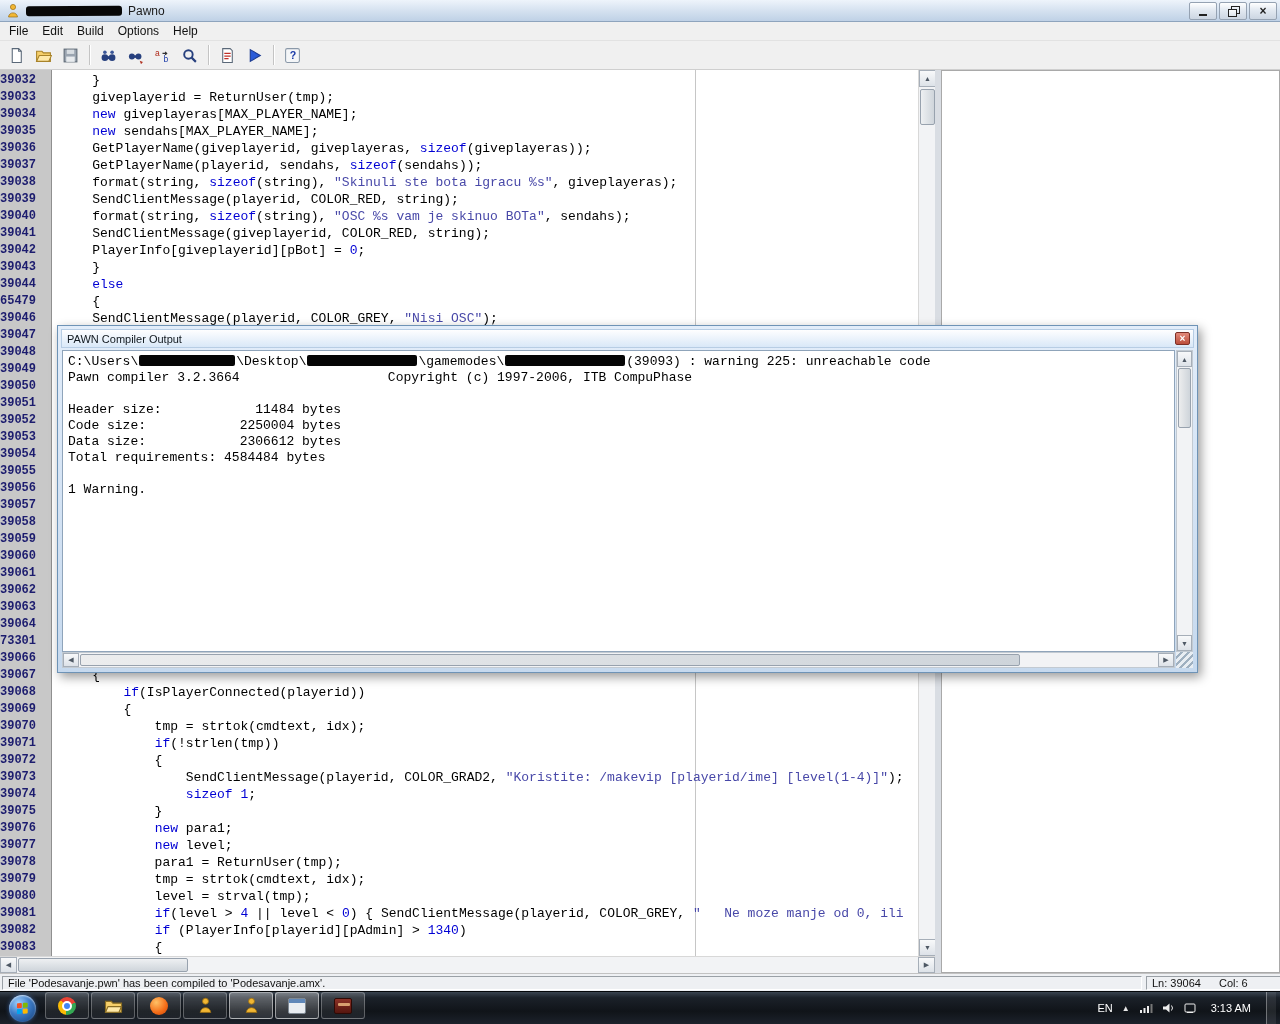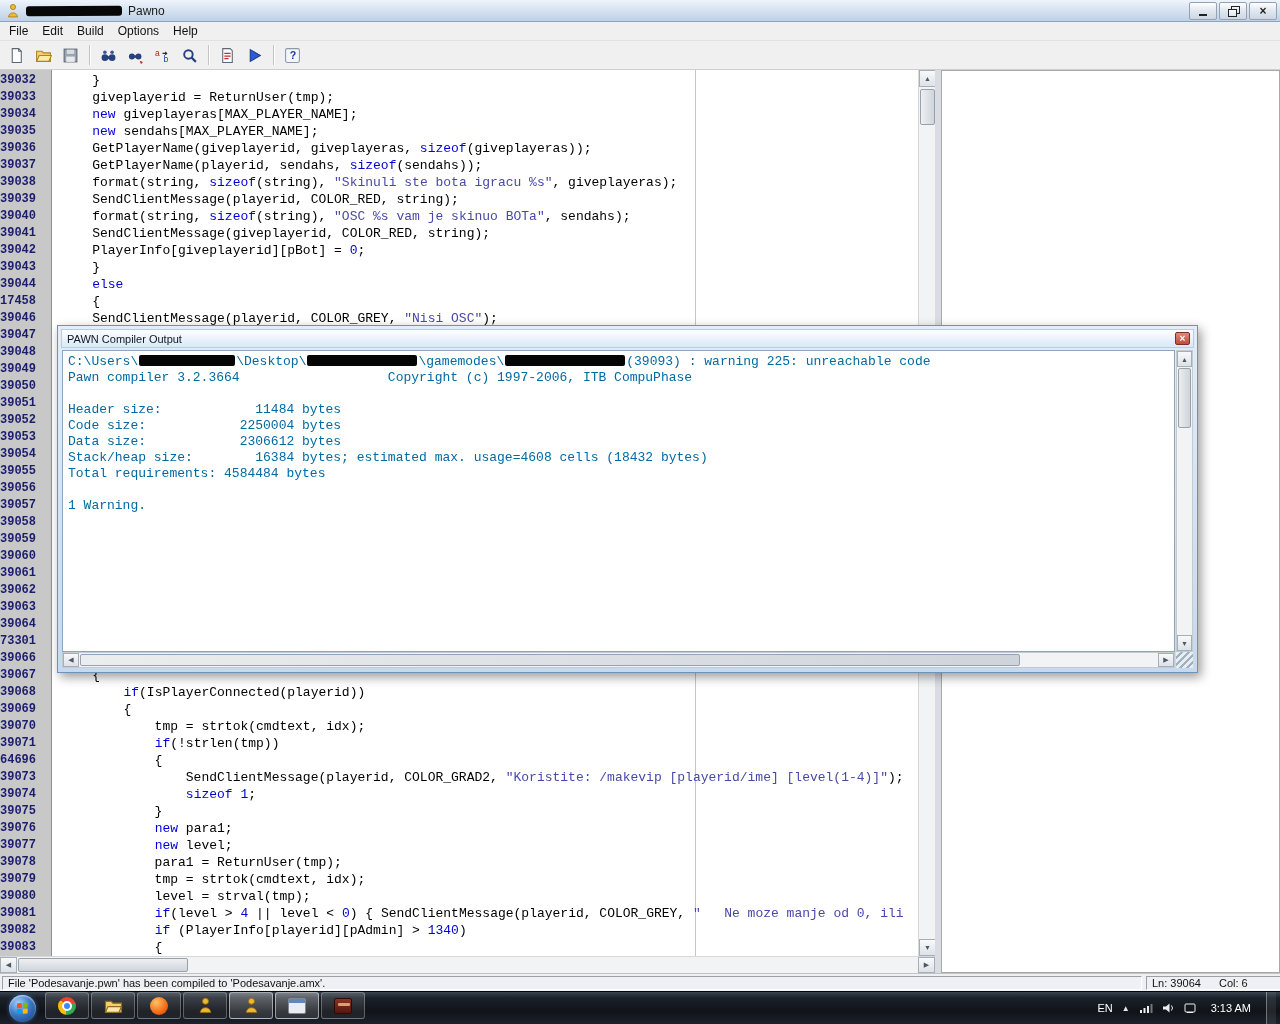--- a/index.html
+++ b/index.html
@@ -79,21 +79,21 @@
   .dlg-title{position:absolute;left:3px;top:3px;right:3px;height:19px;
     background:linear-gradient(#fefeff,#d9e8f8);border:1px solid #b7cde4;
     display:flex;align-items:center;padding:0 3px 0 5px;}
   .dlg-title-text{font-size:11px;color:#10181f;}
   .dlg-close{margin-left:auto;width:15px;height:13px;border:1px solid #7c2f26;border-radius:2px;
     background:linear-gradient(#e2897a,#bb4e3c);color:#fff;font-size:10px;font-weight:bold;
     line-height:11px;text-align:center;}
   .dlg-body{position:absolute;left:4px;top:24px;width:1113px;height:302px;background:#fff;
     border:1px solid #8fa4ba;font-family:"Liberation Mono",monospace;font-size:13px;line-height:16px;
     padding:3px 0 0 5px;overflow:hidden;}
-  .out-line{white-space:pre;color:#0369a1;height:16px;}
+  .out-line{white-space:pre;color:#000000;height:16px;}
   .redact{display:inline-block;height:11px;background:#050505;border-radius:2px;position:relative;top:1px;margin:0 1px;}
   .dlg-vscroll{position:absolute;right:4px;top:24px;width:17px;height:302px;background:#f2f3f5;border:1px solid #c2cad2;}
   .dlg-vscroll .up{left:0;top:0;width:15px;height:16px;}
   .dlg-vscroll .down{left:0;bottom:0;width:15px;height:16px;}
   .dlg-vscroll .sb-thumb{left:1px;top:17px;width:13px;height:60px;}
   .dlg-hscroll{position:absolute;left:4px;bottom:4px;width:1113px;height:16px;background:#f2f3f5;border:1px solid #c2cad2;}
   .dlg-hscroll .left{left:0;top:0;width:16px;height:14px;}
   .dlg-hscroll .right{right:0;top:0;width:16px;height:14px;}
   .dlg-hscroll .sb-thumb{left:17px;top:1px;width:940px;height:12px;}
   .dlg-grip{position:absolute;right:4px;bottom:4px;width:17px;height:16px;
@@ -243,21 +243,21 @@
           <div class="ln">39035</div>
           <div class="ln">39036</div>
           <div class="ln">39037</div>
           <div class="ln">39038</div>
           <div class="ln">39039</div>
           <div class="ln">39040</div>
           <div class="ln">39041</div>
           <div class="ln">39042</div>
           <div class="ln">39043</div>
           <div class="ln">39044</div>
-          <div class="ln">17458</div>
+          <div class="ln">65479</div>
           <div class="ln">39046</div>
           <div class="ln">39047</div>
           <div class="ln">39048</div>
           <div class="ln">39049</div>
           <div class="ln">39050</div>
           <div class="ln">39051</div>
           <div class="ln">39052</div>
           <div class="ln">39053</div>
           <div class="ln">39054</div>
           <div class="ln">39055</div>
@@ -270,21 +270,21 @@
           <div class="ln">39062</div>
           <div class="ln">39063</div>
           <div class="ln">39064</div>
           <div class="ln">73301</div>
           <div class="ln">39066</div>
           <div class="ln">39067</div>
           <div class="ln">39068</div>
           <div class="ln">39069</div>
           <div class="ln">39070</div>
           <div class="ln">39071</div>
-          <div class="ln">64696</div>
+          <div class="ln">39072</div>
           <div class="ln">39073</div>
           <div class="ln">39074</div>
           <div class="ln">39075</div>
           <div class="ln">39076</div>
           <div class="ln">39077</div>
           <div class="ln">39078</div>
           <div class="ln">39079</div>
           <div class="ln">39080</div>
           <div class="ln">39081</div>
           <div class="ln">39082</div>
@@ -373,21 +373,20 @@
       <span class="dlg-title-text">PAWN Compiler Output</span>
       <span class="dlg-close">×</span>
     </div>
     <div class="dlg-body" id="compiler-body">
         <div class="out-line"><span>C:\Users\</span><span class="redact" style="width: 96px;"></span><span>\Desktop\</span><span class="redact" style="width: 110px;"></span><span>\gamemodes\</span><span class="redact" style="width: 120px;"></span><span>(39093) : warning 225: unreachable code</span></div>
         <div class="out-line"><span>Pawn compiler 3.2.3664                   Copyright (c) 1997-2006, ITB CompuPhase</span></div>
         <div class="out-line"> </div>
         <div class="out-line"><span>Header size:            11484 bytes</span></div>
         <div class="out-line"><span>Code size:            2250004 bytes</span></div>
         <div class="out-line"><span>Data size:            2306612 bytes</span></div>
-        <div class="out-line"><span>Stack/heap size:        16384 bytes; estimated max. usage=4608 cells (18432 bytes)</span></div>
         <div class="out-line"><span>Total requirements: 4584484 bytes</span></div>
         <div class="out-line"> </div>
         <div class="out-line"><span>1 Warning.</span></div>
       </div>
     <div class="dlg-vscroll">
       <div class="sb-btn up">▲</div>
       <div class="sb-thumb"></div>
       <div class="sb-btn down">▼</div>
     </div>
     <div class="dlg-hscroll">

